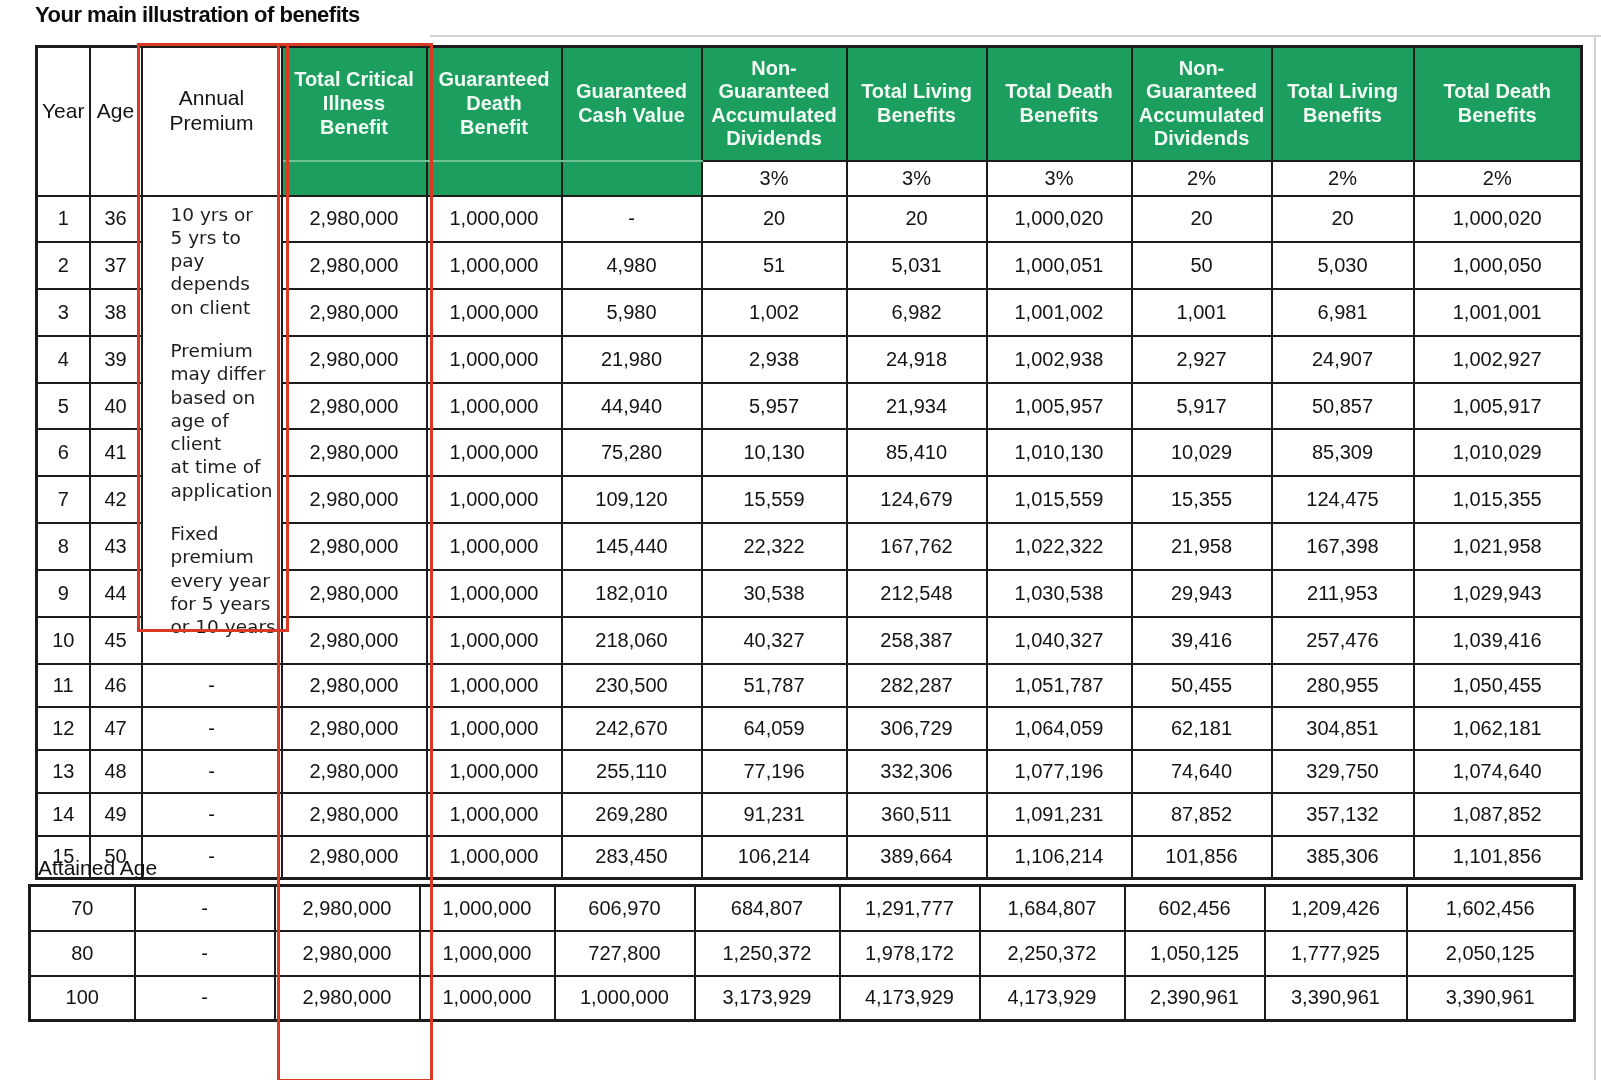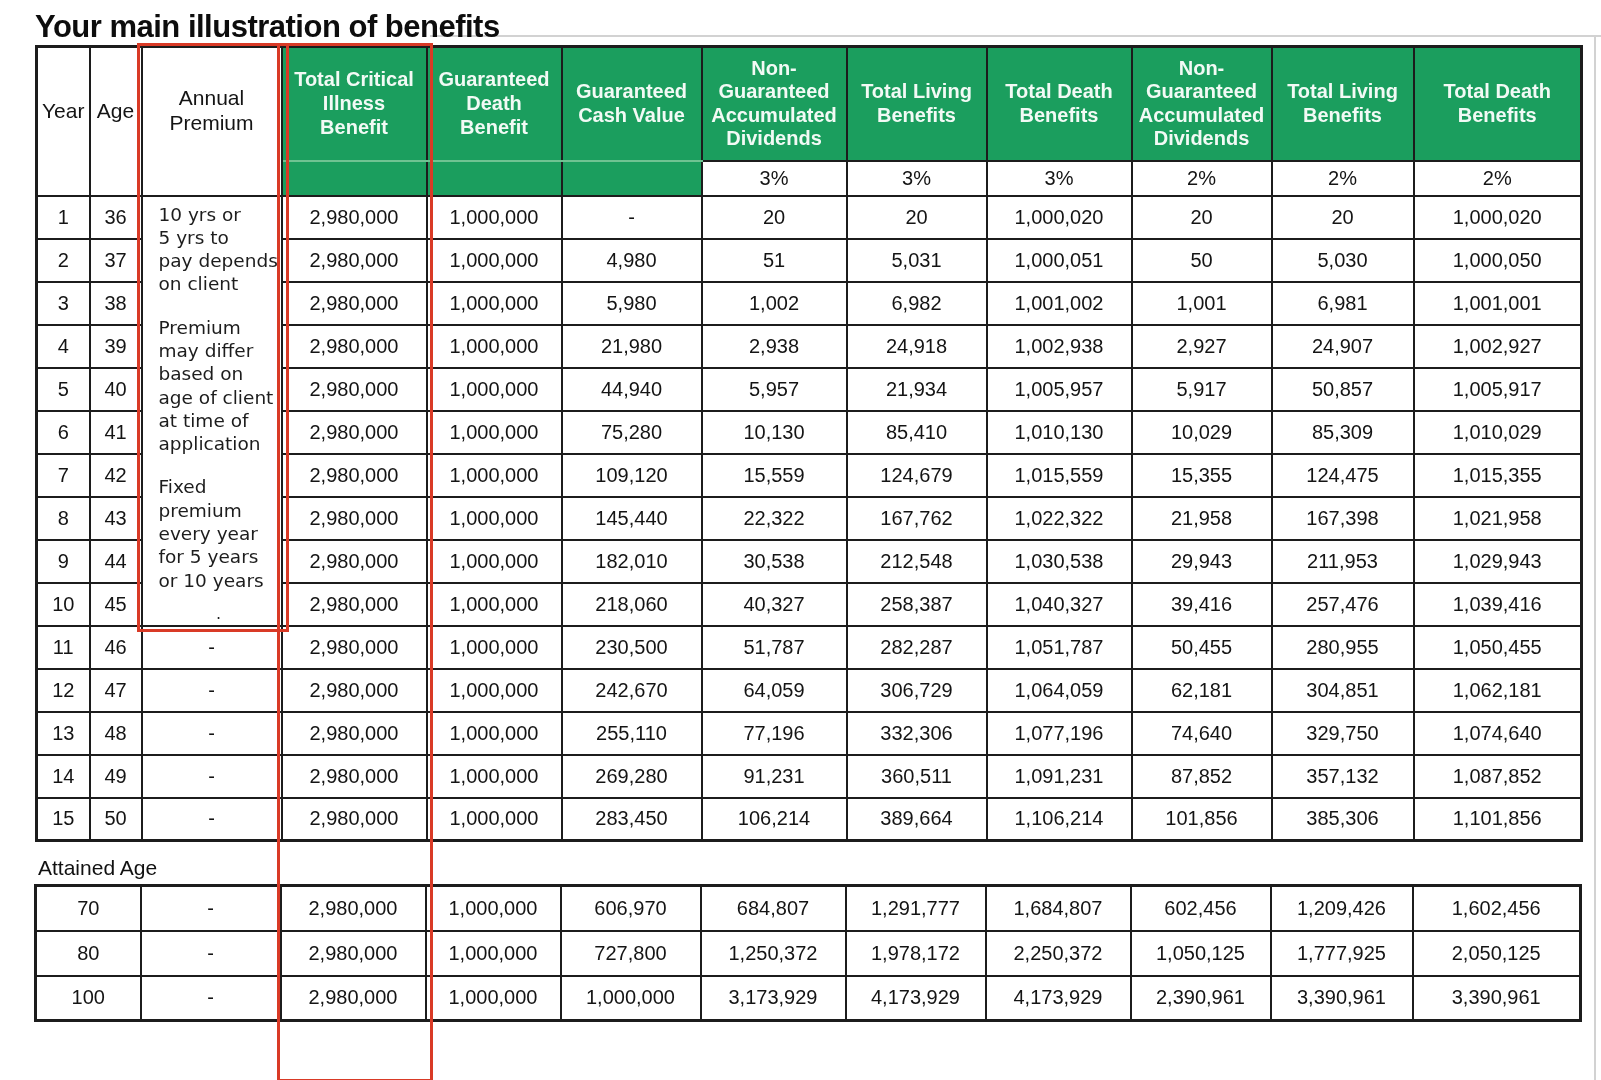--- a/index.html
+++ b/index.html
@@ -5,27 +5,27 @@
   html,body{margin:0;padding:0;background:#ffffff;}
   .page{
     position:relative;width:1601px;height:1080px;background:#ffffff;overflow:hidden;
     font-family:"Liberation Sans",sans-serif;color:#141414;
   }
   .artifact{position:absolute;background:#d2d2d2;}
   .artifact.top{left:430px;top:35px;width:1171px;height:2px;}
   .artifact.right{left:1594px;top:35px;width:2px;height:1045px;}
 
   .title{
-    position:absolute;left:35px;top:9px;margin:0;
-    font-size:31px;font-weight:bold;letter-spacing:-0.5px;color:#0d0d0d;
+    position:absolute;left:35px;top:2px;margin:0;
+    font-size:22px;font-weight:bold;letter-spacing:-0.5px;color:#0d0d0d;
   }
 
   table{border-collapse:collapse;table-layout:fixed;background:#ffffff;}
   table.main{position:absolute;left:35px;top:45px;width:1545px;}
-  table.attained{position:absolute;left:34px;top:884px;width:1545px;}
+  table.attained{position:absolute;left:28px;top:884px;width:1545px;}
 
   col.c-year{width:53px;}  col.c-age{width:52px;}  col.c-prem{width:140px;}
   col.c-ci{width:145px;}   col.c-gdb{width:135px;} col.c-gcv{width:140px;}
   col.c-nga3{width:145px;} col.c-tlb3{width:140px;} col.c-tdb3{width:145px;}
   col.c-nga2{width:140px;} col.c-tlb2{width:142px;} col.c-tdb2{width:168px;}
 
   th,td{
     border:2px solid #1c1c1c;text-align:center;vertical-align:middle;
     font-size:20px;font-weight:400;padding:0;overflow:hidden;
   }
@@ -43,21 +43,21 @@
   }
   tr.hdr th.green.cont{border-bottom:2px solid #6fc392;}
   tr.sub{height:35px;}
   tr.sub td.g-sub{background:var(--green);}
   tr.sub td.rate{background:#ffffff;font-size:20px;}
 
   tbody.years tr{height:43px;}
   table.attained tr{height:45px;}
 
   td.note{
-    text-align:left;vertical-align:top;padding:6px 2px 0 16px;
+    text-align:left;vertical-align:top;padding:6px 2px 0 28px;
     font-family:"DejaVu Sans",sans-serif;font-size:18.5px;line-height:1.26;color:#1d1d1d;
   }
   td.note .para{white-space:pre-line;margin:0 0 20px 0;}
   td.note .stray{text-align:center;font-size:16px;line-height:4px;margin-top:0;}
 
   .attained-label{
     position:absolute;left:38px;top:856px;font-size:21px;color:#111;
   }
 
   .red-box{

